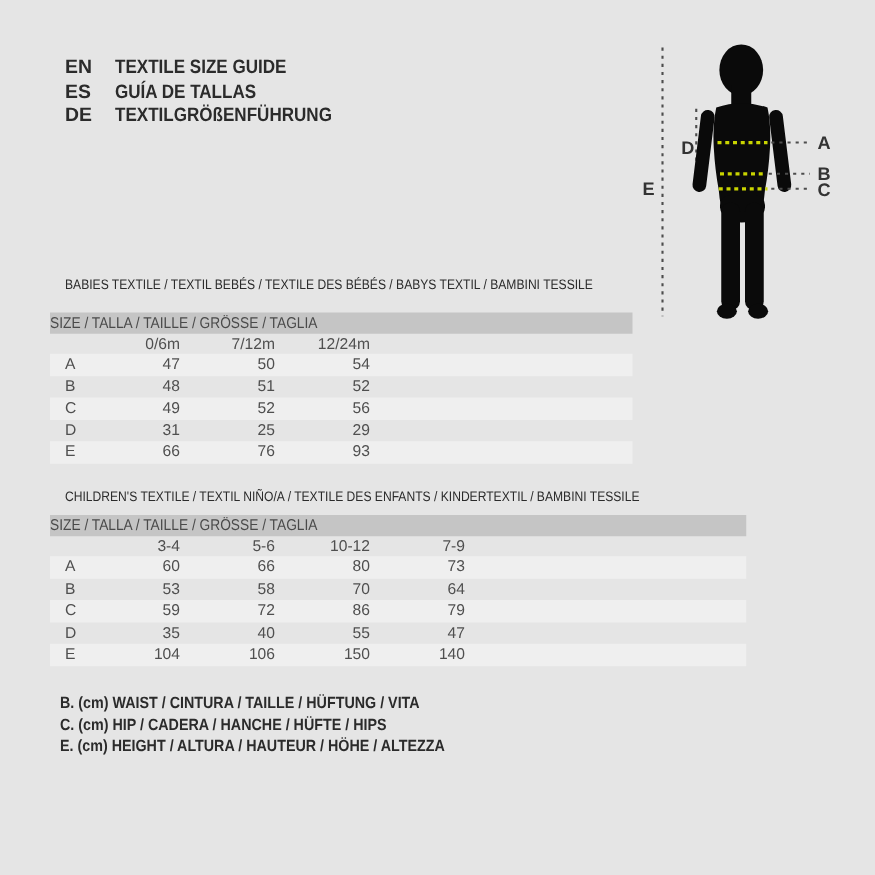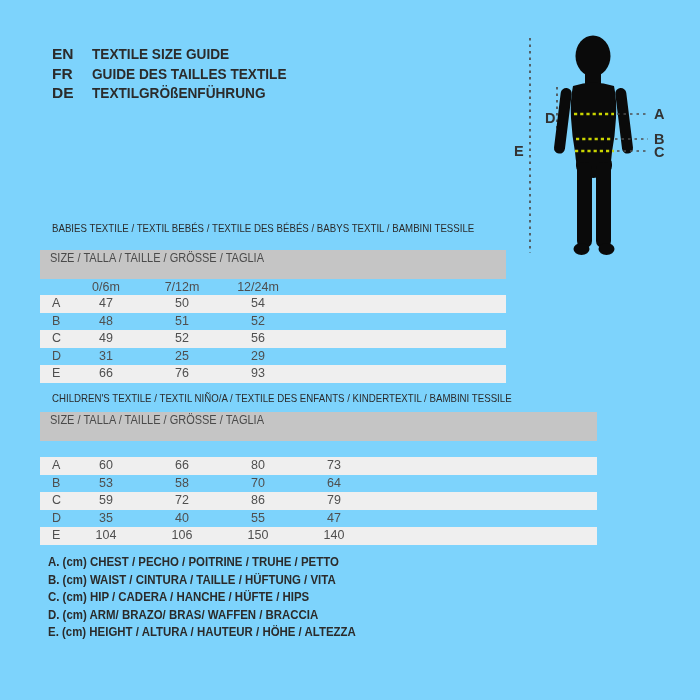--- a/index.html
+++ b/index.html
@@ -1,17 +1,17 @@
 <!DOCTYPE html>
 <html><head>
 <meta charset="utf-8">
 <style>
   html,body{margin:0;padding:0;background:#fff;}
   .canvas{
-    position:relative;width:700px;height:700px;background:#7dd3fc;
+    position:relative;width:700px;height:700px;background:#e5e5e5;
     font-family:"Liberation Sans",sans-serif;overflow:hidden;
   }
   .cond{display:inline-block;transform:scaleX(.88);transform-origin:0 50%;white-space:nowrap;}
 
   
   .lang-block{position:absolute;left:52px;top:44px;}
   .lang-row{display:flex;line-height:19.5px;}
   .lang-code{width:40px;font-size:15.5px;font-weight:700;color:#2b2b2b;}
   .lang-label{font-size:15.5px;font-weight:700;color:#2b2b2b;}
 
@@ -20,45 +20,45 @@
   .figure-wrap svg{display:block;width:210px;height:245px;}
   .fig-label{font-family:"Liberation Sans",sans-serif;font-size:14.5px;font-weight:600;fill:#333;}
 
   
   .size-table{position:absolute;left:40px;}
   #babies-table{top:220px;width:466px;}
   #children-table{top:390px;width:557px;}
   .table-title{font-size:11px;font-weight:400;color:#2b2b2b;height:16px;line-height:16px;padding-left:12px;}
   #babies-table .size-bar{margin-top:14px;}
   #children-table .size-bar{margin-top:6px;}
-  .size-bar{background:#c5c5c5;height:29px;line-height:17px;padding-left:10px;font-size:12.5px;color:#4a4a4a;}
+  .size-bar{background:#c5c5c5;height:17px;line-height:17px;font-size:12.5px;color:#4a4a4a;}
   .col-headers{display:flex;height:16px;line-height:16px;font-size:12.5px;color:#4f4f4f;}
   .trow{display:flex;height:17.5px;line-height:17.5px;font-size:12.5px;color:#4f4f4f;}
   .trow:nth-child(odd){background:#efefef;}
   .rlabel{width:28px;padding-left:12px;box-sizing:border-box;flex:0 0 auto;}
   .col-headers .rlabel{padding-left:12px;}
-  .cell{width:76px;text-align:center;flex:0 0 auto;}
+  .cell{width:76px;text-align:right;flex:0 0 auto;}
 
   
   .legend{position:absolute;left:48px;top:553px;}
   .legend-line{height:17.5px;line-height:17.5px;font-size:13px;font-weight:700;color:#2b2b2b;}
 </style>
 </head>
 <body>
 
 <div class="canvas">
 
   <div class="lang-block">
     <div class="lang-row">
       <span class="lang-code">EN</span>
       <span class="lang-label cond">TEXTILE SIZE GUIDE</span>
     </div>
     <div class="lang-row">
-      <span class="lang-code">FR</span>
-      <span class="lang-label cond">GUIDE DES TAILLES TEXTILE</span>
+      <span class="lang-code">ES</span>
+      <span class="lang-label cond">GUÍA DE TALLAS</span>
     </div>
     <div class="lang-row">
       <span class="lang-code">DE</span>
       <span class="lang-label cond">TEXTILGRÖßENFÜHRUNG</span>
     </div>
   </div>
 
   <div class="figure-wrap">
     <svg viewBox="490 20 210 245">
 
@@ -143,20 +143,26 @@
       </div>
   </div>
 
   <div class="size-table" id="children-table">
     <div class="table-title"><span class="cond">CHILDREN'S TEXTILE / TEXTIL NIÑO/A / TEXTILE DES ENFANTS / KINDERTEXTIL / BAMBINI TESSILE</span></div>
     <div class="size-bar">
       <span class="cond">SIZE / TALLA / TAILLE / GRÖSSE / TAGLIA</span>
     </div>
     <div class="col-headers">
       <span class="rlabel"></span>
+      <span style="display:flex">
+          <span class="cell">3-4</span>
+          <span class="cell">5-6</span>
+          <span class="cell">10-12</span>
+          <span class="cell">7-9</span>
+        </span>
     </div>
     <div>
         <div class="trow">
           <span class="rlabel">A</span>
           <span class="cell">60</span>
           <span class="cell">66</span>
           <span class="cell">80</span>
           <span class="cell">73</span>
         </div>
         <div class="trow">
@@ -184,20 +190,18 @@
           <span class="rlabel">E</span>
           <span class="cell">104</span>
           <span class="cell">106</span>
           <span class="cell">150</span>
           <span class="cell">140</span>
         </div>
       </div>
   </div>
 
   <div class="legend">
-    <div class="legend-line"><span class="cond">A. (cm) CHEST / PECHO / POITRINE / TRUHE / PETTO</span></div>
     <div class="legend-line"><span class="cond">B. (cm) WAIST / CINTURA / TAILLE / HÜFTUNG / VITA</span></div>
     <div class="legend-line"><span class="cond">C. (cm) HIP / CADERA / HANCHE / HÜFTE / HIPS</span></div>
-    <div class="legend-line"><span class="cond">D. (cm) ARM/ BRAZO/ BRAS/ WAFFEN / BRACCIA</span></div>
     <div class="legend-line"><span class="cond">E. (cm) HEIGHT / ALTURA / HAUTEUR / HÖHE / ALTEZZA</span></div>
   </div>
 
 </div>
 
 </body></html>

